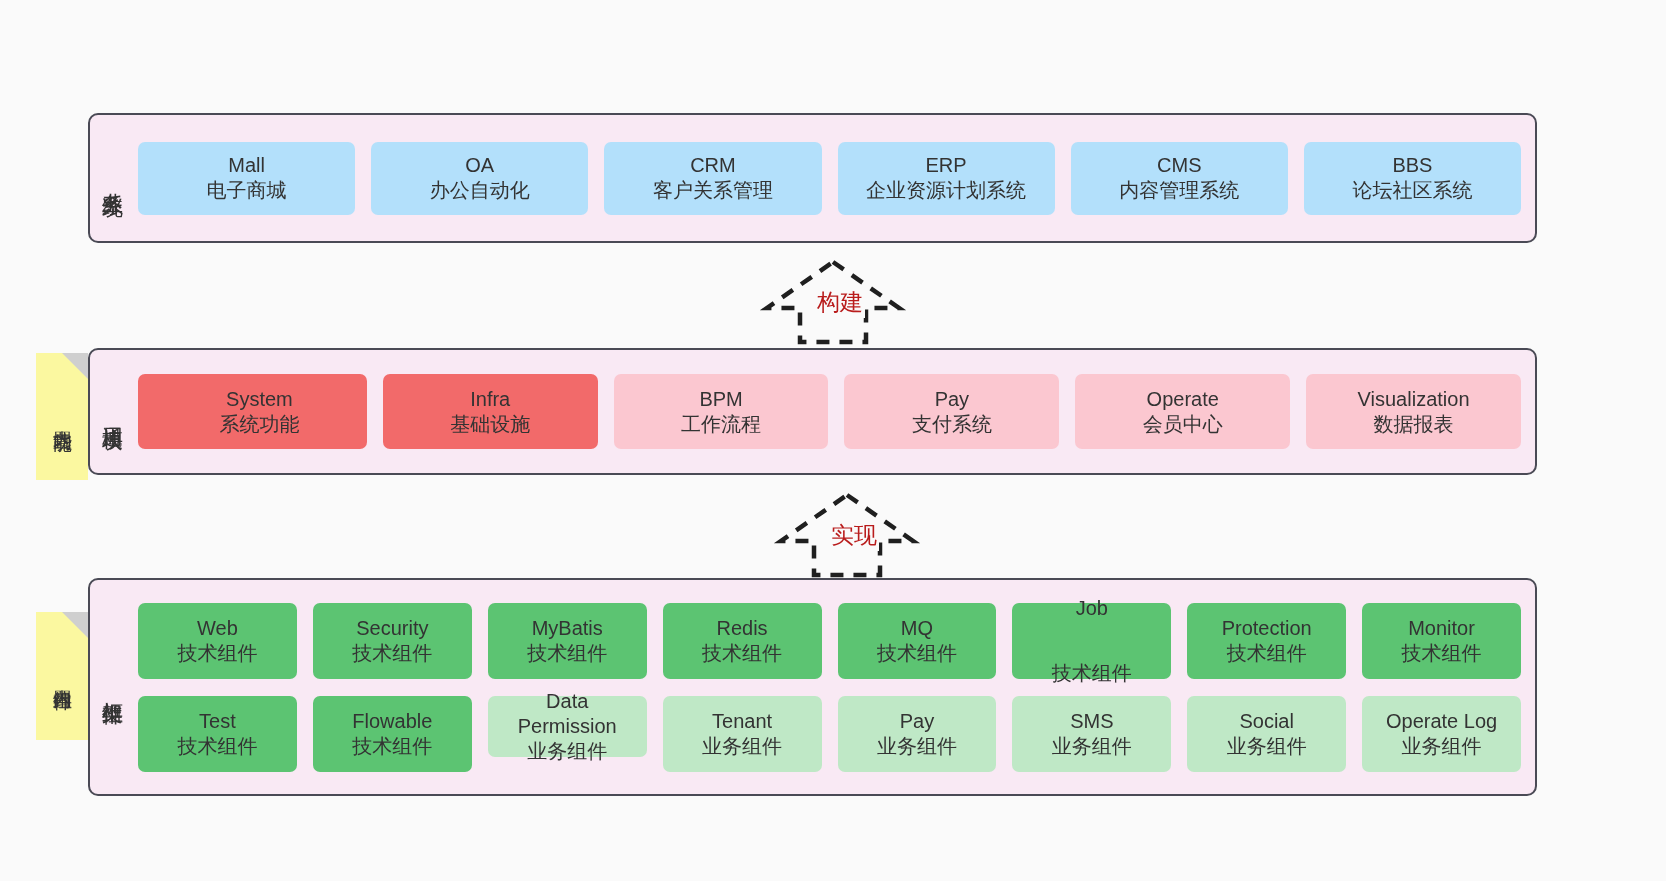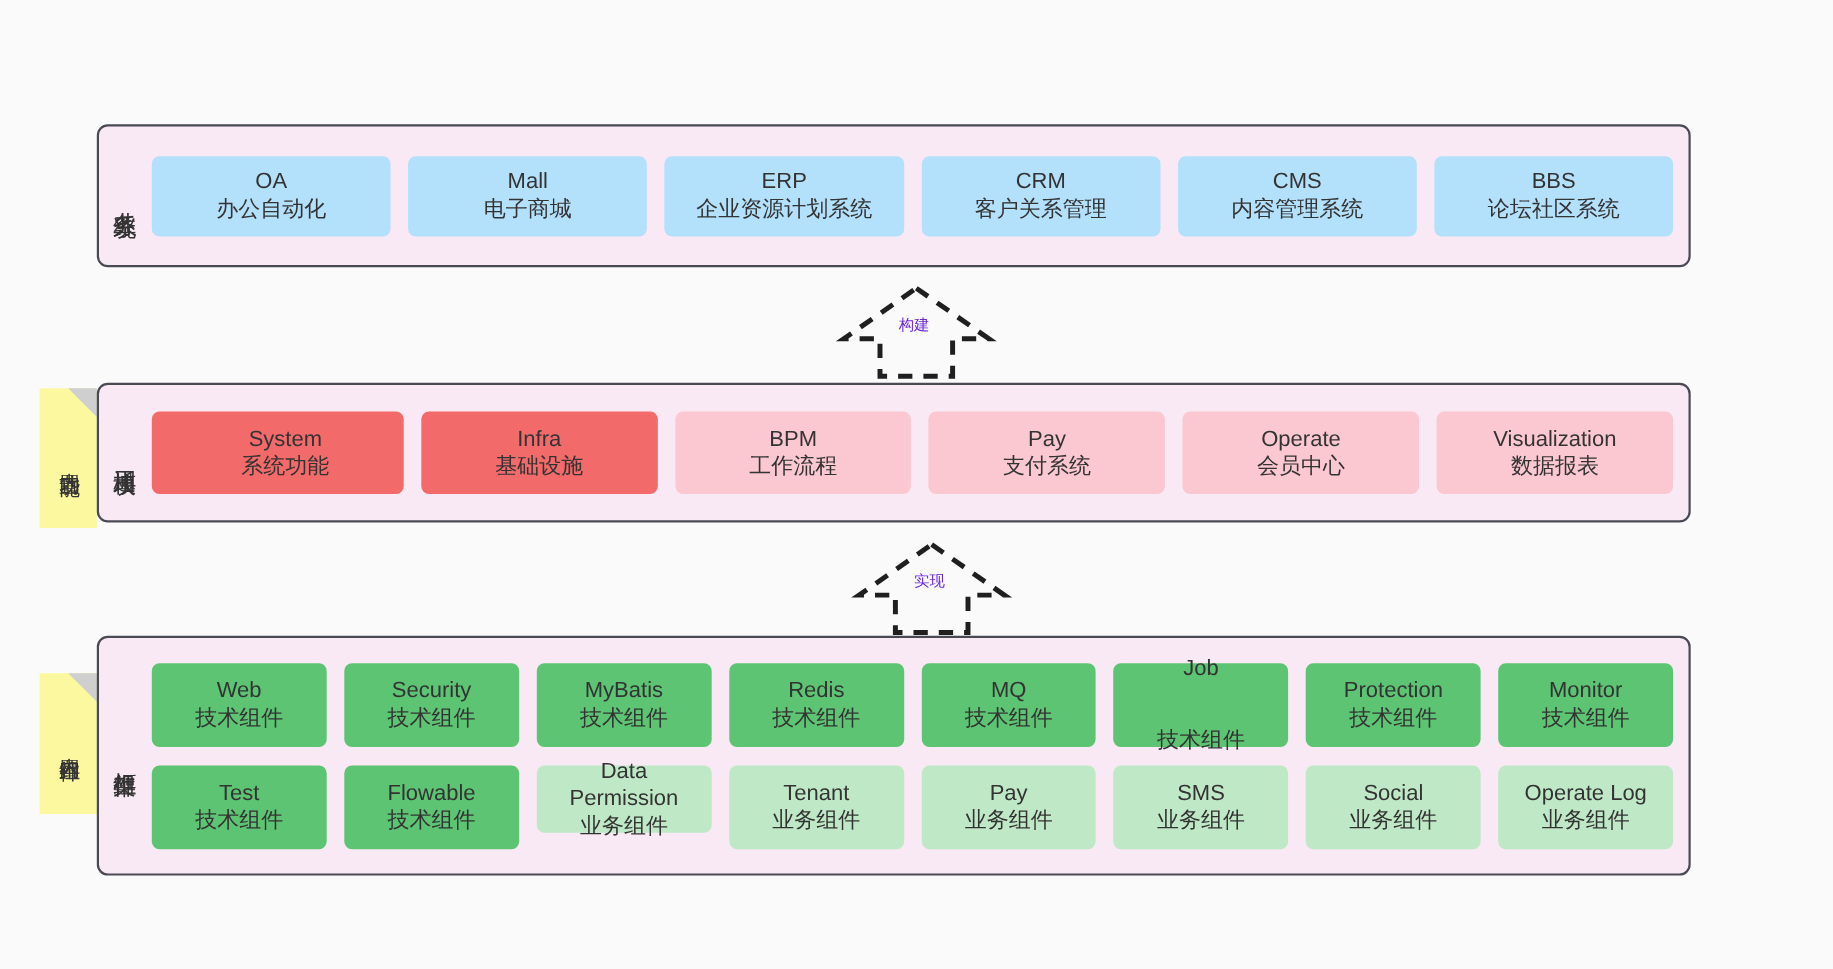--- a/index.html
+++ b/index.html
@@ -111,51 +111,51 @@
     border-top: 26px solid #cfcfcf;
   }
 
   
   .arrow-wrap {
     position: absolute;
   }
   .arrow-wrap svg { display: block; overflow: visible; }
   .arrow-label {
     position: absolute;
-    font-size: 14px;
-    color: #6d28d9;
+    font-size: 23px;
+    color: #b91c1c;
     background: #fafafa;
     padding: 0 2px;
     white-space: nowrap;
   }
 </style>
 </head>
 <body>
 
 <div id="canvas">
 
   <div class="layer" id="layer-business" style="left:88px; top:113px; width:1449px; height:130px;">
     <div class="layer-title">业务系统</div>
     <div class="layer-body">
       <div class="row">
         <div class="card c-blue" style="height:73px;">
+          <span class="t1">Mall</span>
+          <span class="t2">电子商城</span>
+        </div>
+        <div class="card c-blue" style="height:73px;">
           <span class="t1">OA</span>
           <span class="t2">办公自动化</span>
         </div>
         <div class="card c-blue" style="height:73px;">
-          <span class="t1">Mall</span>
-          <span class="t2">电子商城</span>
+          <span class="t1">CRM</span>
+          <span class="t2">客户关系管理</span>
         </div>
         <div class="card c-blue" style="height:73px;">
           <span class="t1">ERP</span>
           <span class="t2">企业资源计划系统</span>
-        </div>
-        <div class="card c-blue" style="height:73px;">
-          <span class="t1">CRM</span>
-          <span class="t2">客户关系管理</span>
         </div>
         <div class="card c-blue" style="height:73px;">
           <span class="t1">CMS</span>
           <span class="t2">内容管理系统</span>
         </div>
         <div class="card c-blue" style="height:73px;">
           <span class="t1">BBS</span>
           <span class="t2">论坛社区系统</span>
         </div>
       </div>

